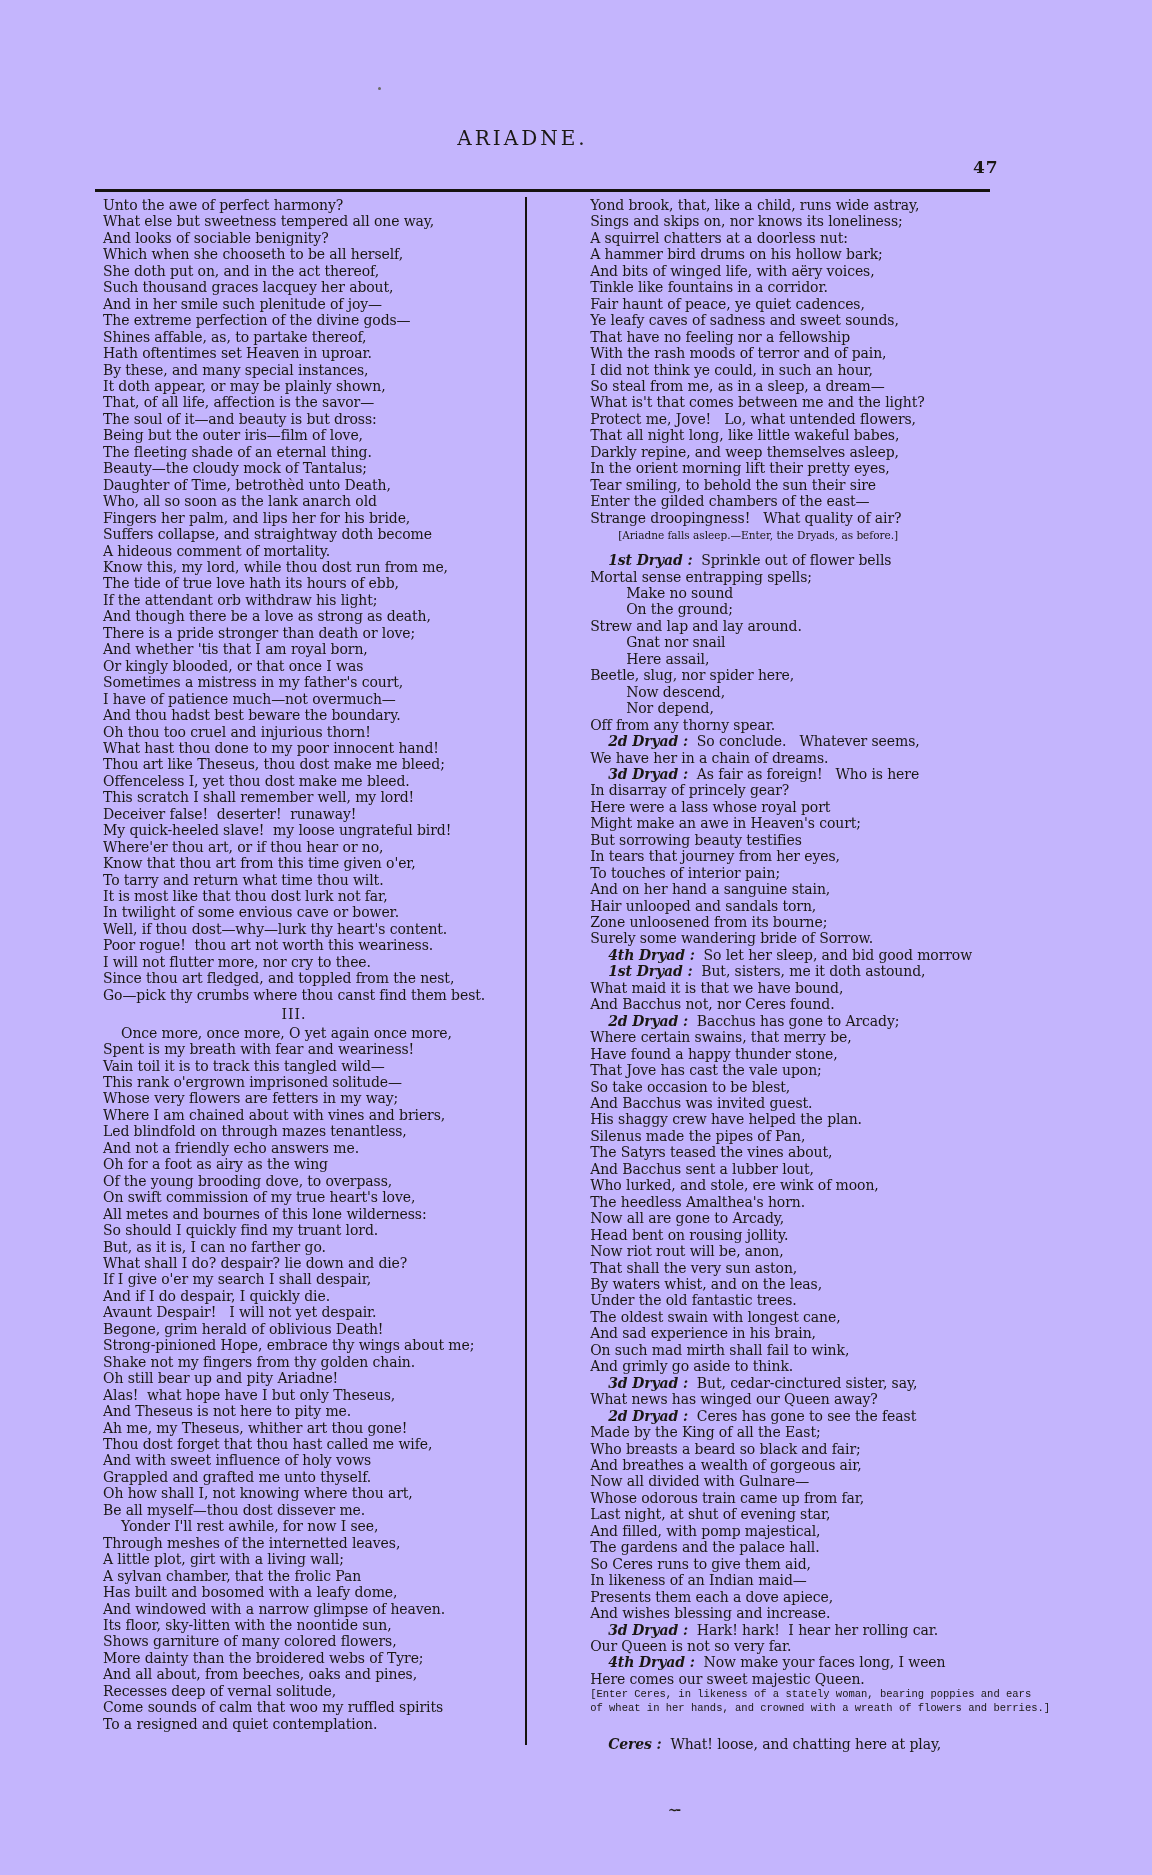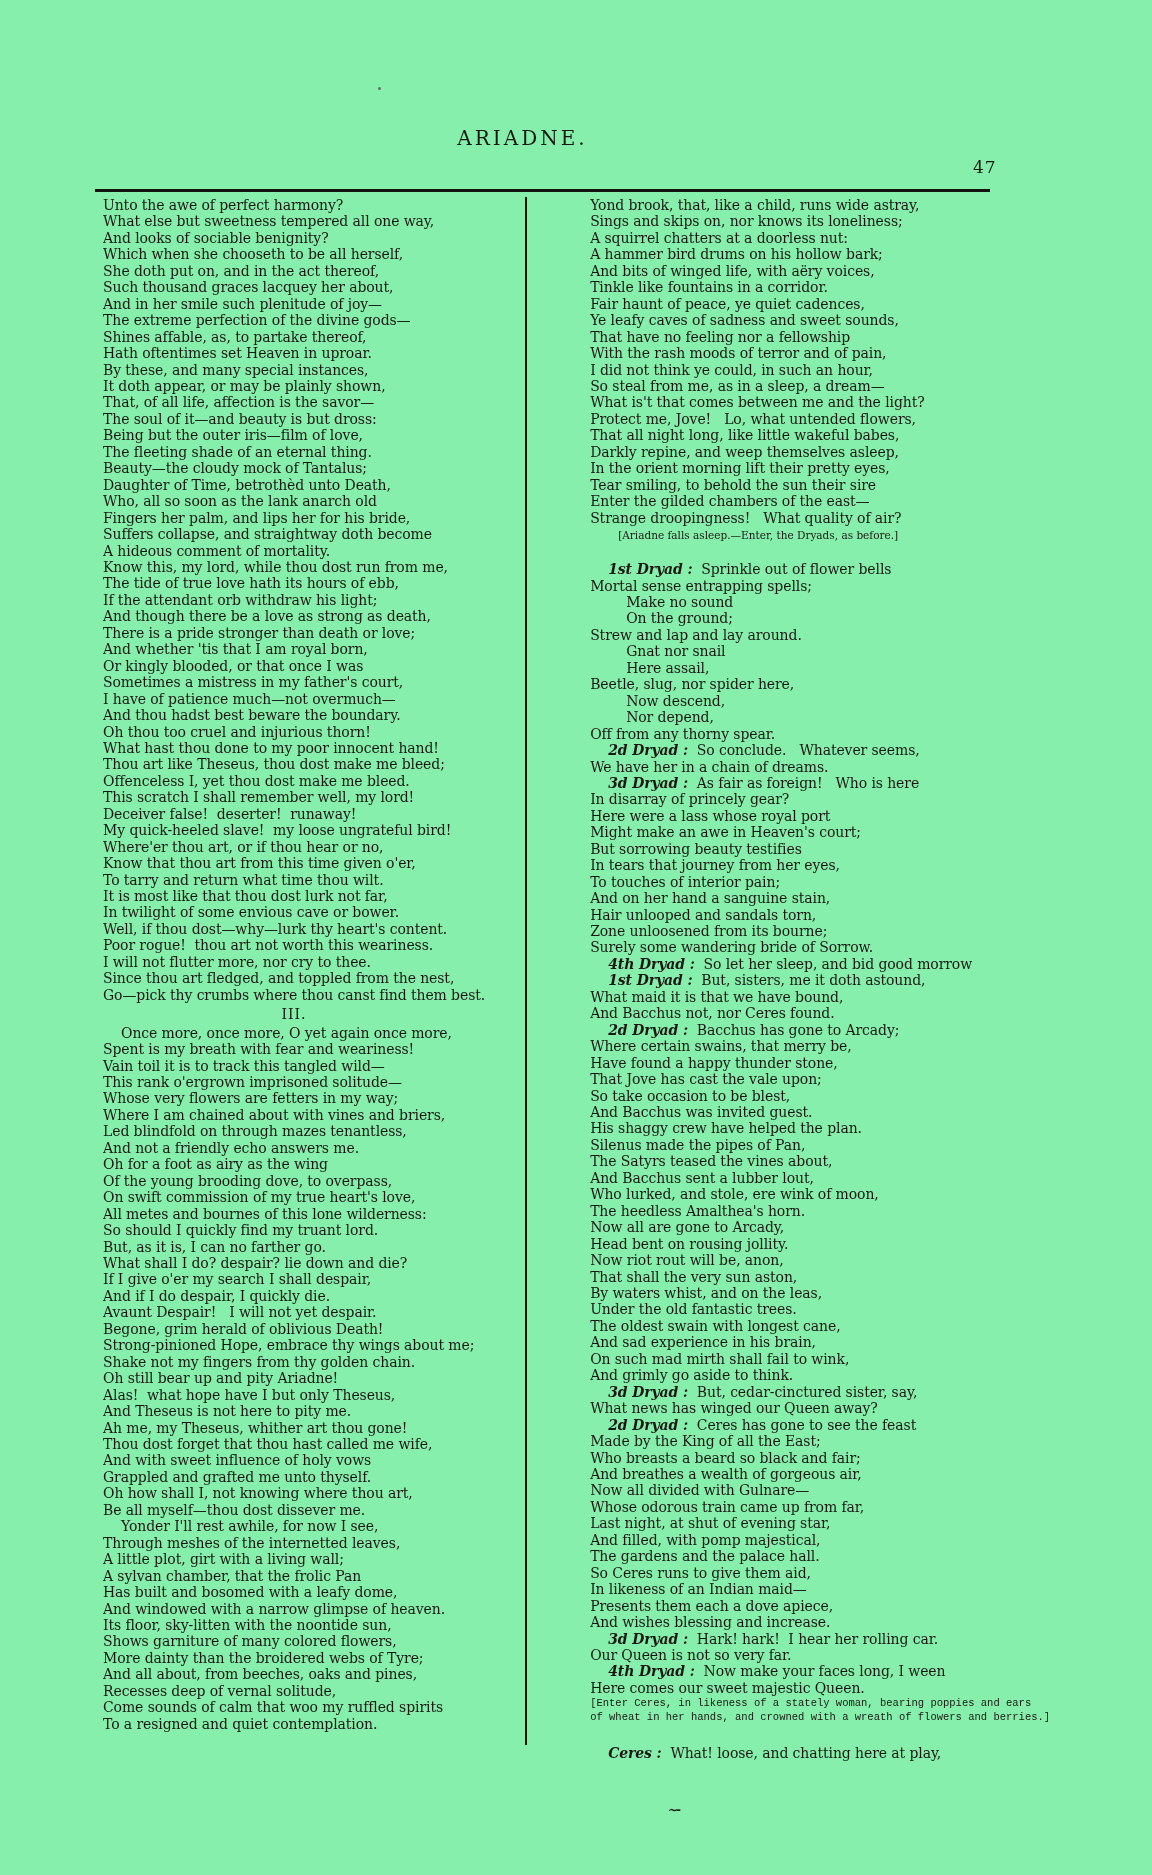--- a/index.html
+++ b/index.html
@@ -1,51 +1,51 @@
 <!DOCTYPE html>
 <html><head>
 <meta charset="utf-8">
 <style>
   html,body{margin:0;padding:0;background:#e8e8e6;}
   .page{
     position:relative;
     width:1152px;height:1875px;
-    background:#86efac;
+    background:#c4b5fd;
     font-family:"DejaVu Serif", serif;
     color:#1b1814;
     overflow:hidden;
   }
   .header-title{
     position:absolute;top:126px;left:95px;width:895px;
     box-sizing:border-box;padding-right:40px;
     text-align:center;font-size:20px;letter-spacing:3px;
   }
   .page-number{
     position:absolute;top:157px;left:973px;
-    font-size:17px;font-weight:normal;letter-spacing:1px;
+    font-size:17px;font-weight:bold;letter-spacing:1px;
   }
   .header-rule{
     position:absolute;top:189px;left:95px;width:895px;height:3px;
     background:#15130f;
   }
   .cols{
     position:absolute;top:197px;left:95px;width:895px;
     display:flex;align-items:stretch;gap:40px;
   }
   .col-left{width:447px;box-sizing:border-box;padding-left:8px;}
   .col-divider{width:2px;background:#17140e;height:1548px;flex:none;}
   .col-right{flex:1;box-sizing:border-box;padding-left:23px;}
   .ln{
     font-size:14px;line-height:16.45px;
     white-space:pre;letter-spacing:-0.1px;
   }
   .ln.in{text-indent:18px;}
   .ln.in2{text-indent:36px;}
   .ln.head{text-align:center;text-indent:0;margin:3px 0 2px 0;letter-spacing:1px;}
-  .ln.stage{font-size:10.5px;line-height:14px;margin:2px 0 19px 0;text-indent:28px;letter-spacing:0;}
+  .ln.stage{font-size:10.5px;line-height:14px;margin:2px 0 10px 0;text-indent:28px;letter-spacing:0;}
   .ln.stage2{font-size:10.5px;line-height:14px;text-indent:0;letter-spacing:0;font-family:Liberation Mono, monospace;}
   .ln.stage2b{margin-bottom:21px;}
   .sp{font-style:italic;font-weight:bold;}
   .sp.b{font-weight:bold;}
   .speck-top{
     position:absolute;top:87px;left:378px;width:3px;height:3px;
     background:#6b6b66;border-radius:50%;
   }
   .smudge-bottom{
     position:absolute;top:1803px;left:668px;

